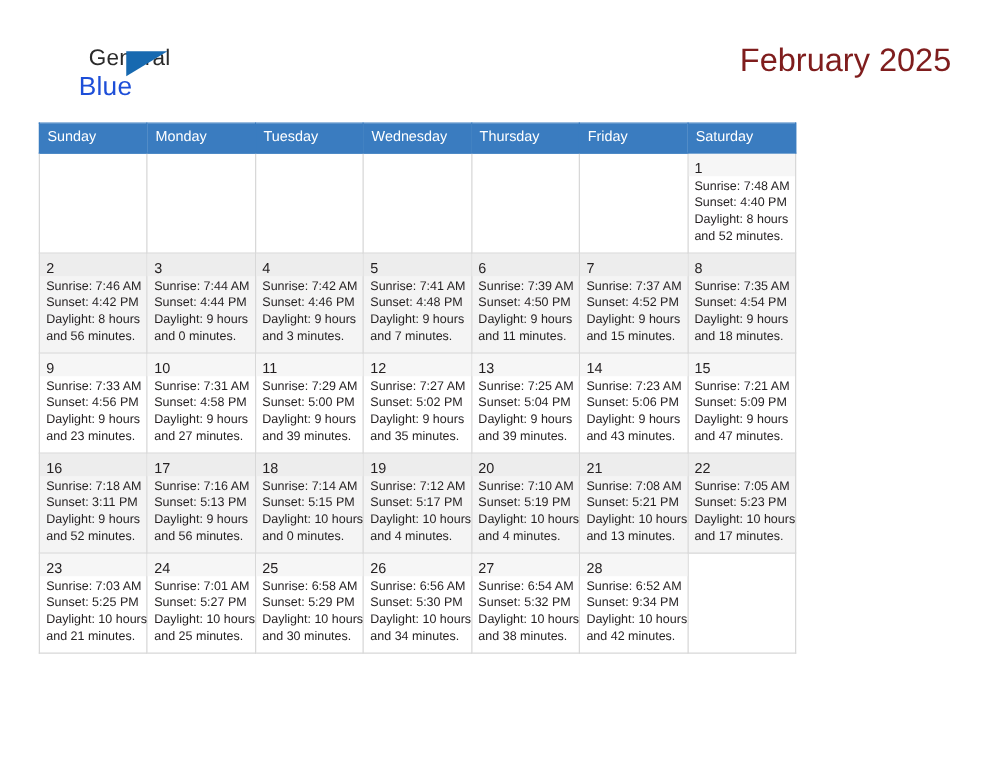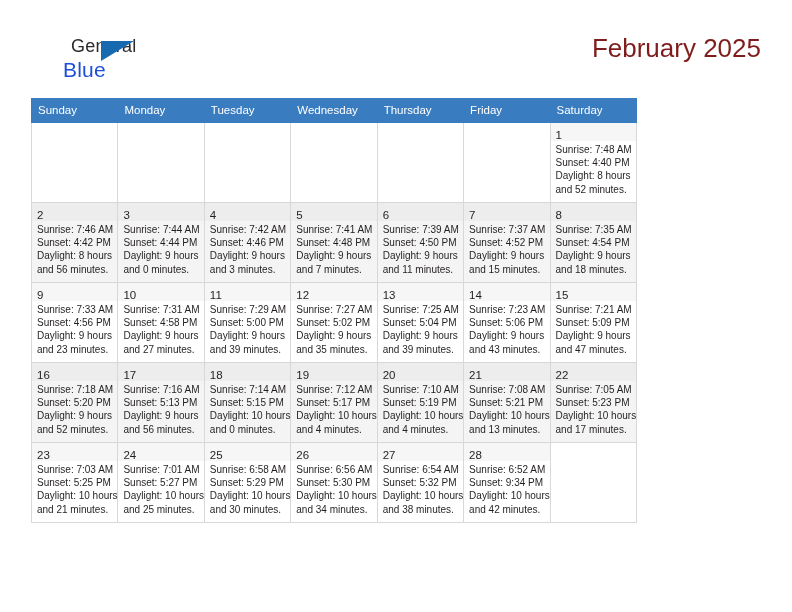--- a/index.html
+++ b/index.html
@@ -356,21 +356,21 @@
               </div>
             </div>
           </td>
         </tr>
         <tr class="alt">
           <td>
             <div class="cell-inner">
               <div class="daynum-bar"><span class="daynum">16</span></div>
               <div class="details">
                 <div>Sunrise: 7:18 AM</div>
-                <div>Sunset: 5:20 PM</div>
+                <div>Sunset: 3:11 PM</div>
                 <div>Daylight: 9 hours</div>
                 <div>and 52 minutes.</div>
               </div>
             </div>
           </td>
           <td>
             <div class="cell-inner">
               <div class="daynum-bar"><span class="daynum">17</span></div>
               <div class="details">
                 <div>Sunrise: 7:16 AM</div>

